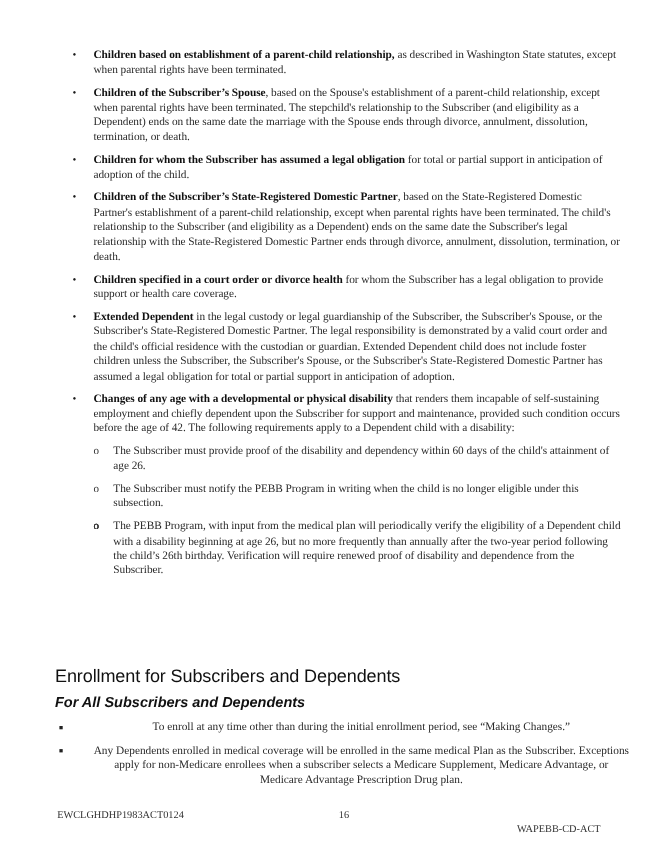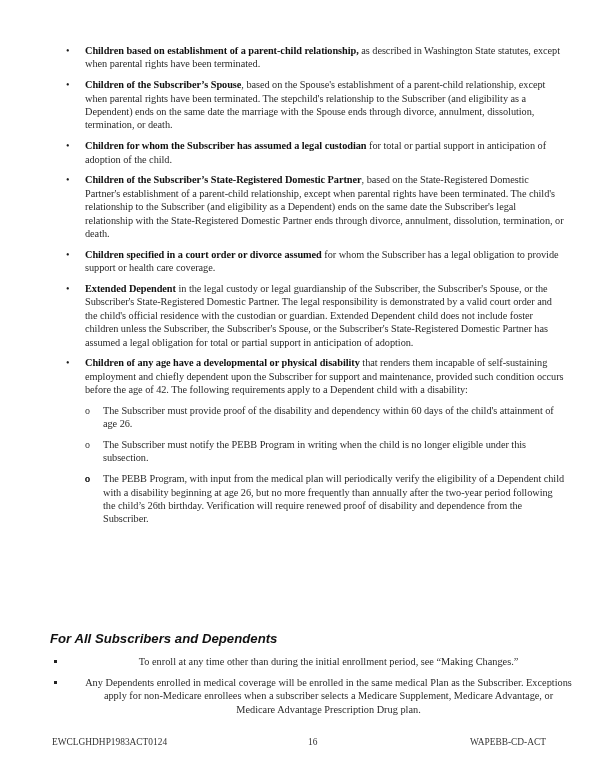--- a/index.html
+++ b/index.html
@@ -120,56 +120,56 @@
     .footer {
       position: absolute;
       left: 52px;
       top: 737px;
       width: 494px;
       font-size: 9.4px;
       color: #333;
     }
     .footer .left { position: absolute; left: 0; top: 0; }
     .footer .center { position: absolute; left: 256px; top: 0; }
-    .footer .right { position: absolute; right: 0; top: 0; }
+    .footer .right { position: absolute; right: 0; top: 12px; }
   </style>
 </head>
 <body>
 
 <div class="page">
 
   <div class="content">
     <ul class="list">
       <li class="bullet-item">
         <span class="dot">•</span>
         <span class="bold">Children based on establishment of a parent-child relationship,</span><span> as described in Washington State statutes, except when parental rights have been terminated.</span>
       </li>
       <li class="bullet-item">
         <span class="dot">•</span>
         <span class="bold">Children of the Subscriber’s Spouse</span><span>, based on the Spouse's establishment of a parent-child relationship, except when parental rights have been terminated. The stepchild's relationship to the Subscriber (and eligibility as a Dependent) ends on the same date the marriage with the Spouse ends through divorce, annulment, dissolution, termination, or death.</span>
       </li>
       <li class="bullet-item">
         <span class="dot">•</span>
-        <span class="bold">Children for whom the Subscriber has assumed a legal custodian</span><span> for total or partial support in anticipation of adoption of the child.</span>
+        <span class="bold">Children for whom the Subscriber has assumed a legal obligation</span><span> for total or partial support in anticipation of adoption of the child.</span>
       </li>
       <li class="bullet-item">
         <span class="dot">•</span>
         <span class="bold">Children of the Subscriber’s State-Registered Domestic Partner</span><span>, based on the State-Registered Domestic Partner's establishment of a parent-child relationship, except when parental rights have been terminated. The child's relationship to the Subscriber (and eligibility as a Dependent) ends on the same date the Subscriber's legal relationship with the State-Registered Domestic Partner ends through divorce, annulment, dissolution, termination, or death.</span>
       </li>
       <li class="bullet-item">
         <span class="dot">•</span>
-        <span class="bold">Children specified in a court order or divorce assumed</span><span> for whom the Subscriber has a legal obligation to provide support or health care coverage.</span>
+        <span class="bold">Children specified in a court order or divorce health</span><span> for whom the Subscriber has a legal obligation to provide support or health care coverage.</span>
       </li>
       <li class="bullet-item">
         <span class="dot">•</span>
         <span class="bold">Extended Dependent</span><span> in the legal custody or legal guardianship of the Subscriber, the Subscriber's Spouse, or the Subscriber's State-Registered Domestic Partner. The legal responsibility is demonstrated by a valid court order and the child's official residence with the custodian or guardian. Extended Dependent child does not include foster children unless the Subscriber, the Subscriber's Spouse, or the Subscriber's State-Registered Domestic Partner has assumed a legal obligation for total or partial support in anticipation of adoption.</span>
       </li>
       <li class="bullet-item">
         <span class="dot">•</span>
-        <span class="bold">Children of any age have a developmental or physical disability</span><span> that renders them incapable of self-sustaining employment and chiefly dependent upon the Subscriber for support and maintenance, provided such condition occurs before the age of 42. The following requirements apply to a Dependent child with a disability:</span>
+        <span class="bold">Changes of any age with a developmental or physical disability</span><span> that renders them incapable of self-sustaining employment and chiefly dependent upon the Subscriber for support and maintenance, provided such condition occurs before the age of 42. The following requirements apply to a Dependent child with a disability:</span>
         <ul class="sublist">
           <li class="sub-item">
             <span class="o">o</span>
             <span>The Subscriber must provide proof of the disability and dependency within 60 days of the child's attainment of age 26.</span>
           </li>
           <li class="sub-item">
             <span class="o">o</span>
             <span>The Subscriber must notify the PEBB Program in writing when the child is no longer eligible under this subsection.</span>
           </li>
           <li class="sub-item">
@@ -180,20 +180,21 @@
           </li>
           <li class="sub-item">
             <span class="o">o</span>
             <span>The PEBB Program, with input from the medical plan will periodically verify the eligibility of a Dependent child with a disability beginning at age 26, but no more frequently than annually after the two-year period following the child’s 26th birthday. Verification will require renewed proof of disability and dependence from the Subscriber.</span>
           </li>
         </ul>
       </li>
     </ul>
   </div>
 
+  <h2 class="h2">Enrollment for Subscribers and Dependents</h2>
   <h3 class="h3">For All Subscribers and Dependents</h3>
 
   <ul class="enroll-list">
     <li class="enroll-item">
       <span class="sq"></span>
       <span>To enroll at any time other than during the initial enrollment period, see “Making Changes.”</span>
     </li>
     <li class="enroll-item">
       <span class="sq"></span>
       <span>Any Dependents enrolled in medical coverage will be enrolled in the same medical Plan as the Subscriber. Exceptions apply for non-Medicare enrollees when a subscriber selects a Medicare Supplement, Medicare Advantage, or Medicare Advantage Prescription Drug plan.</span>

